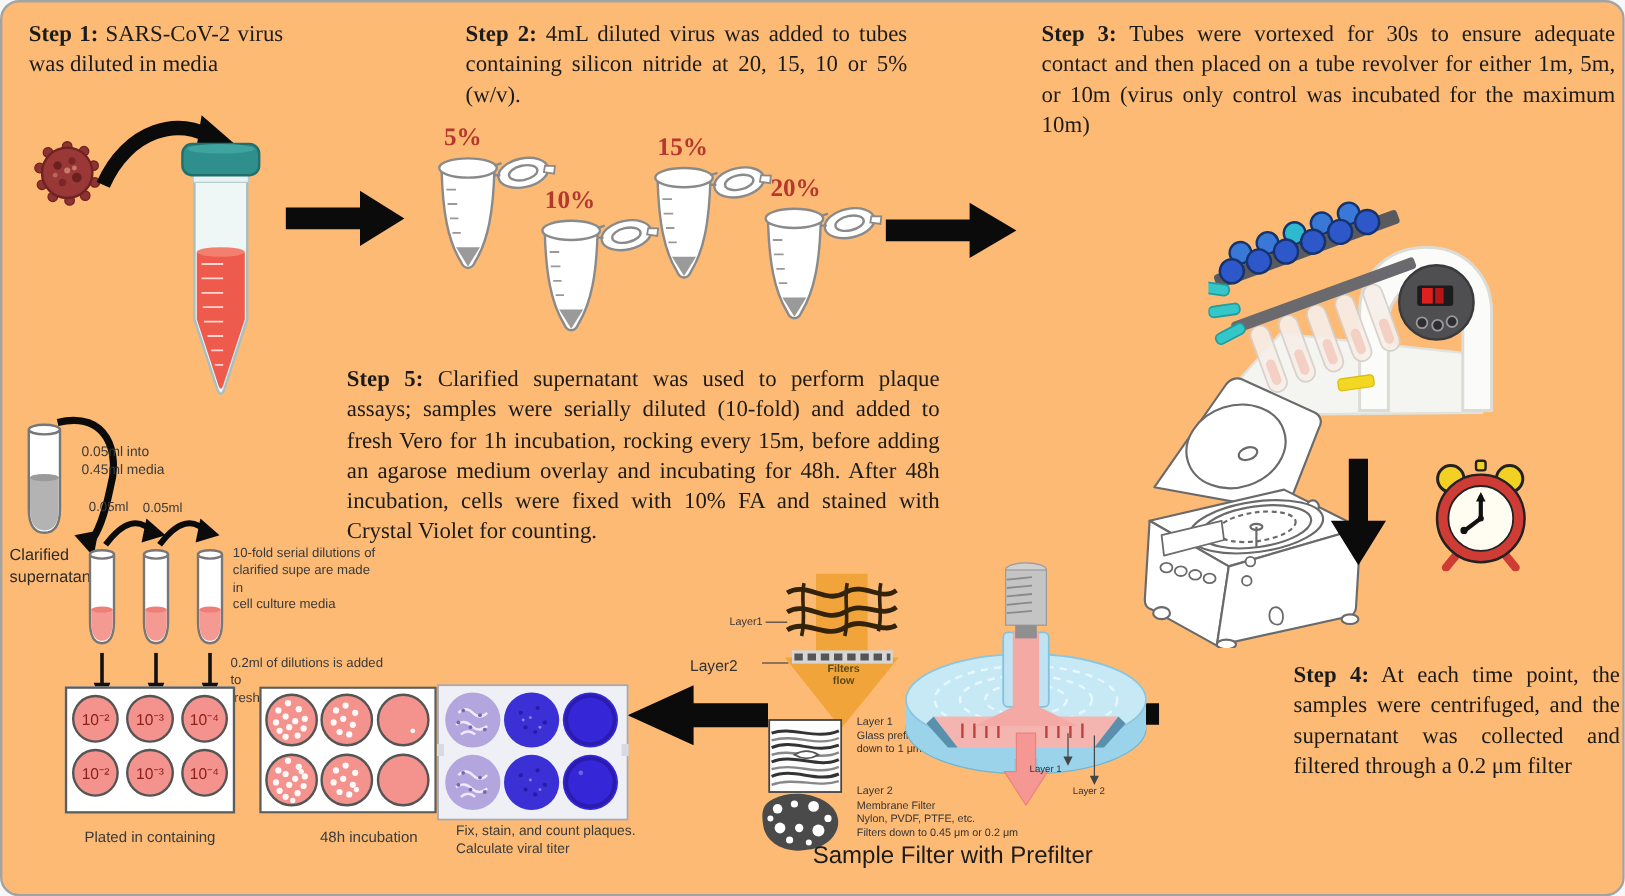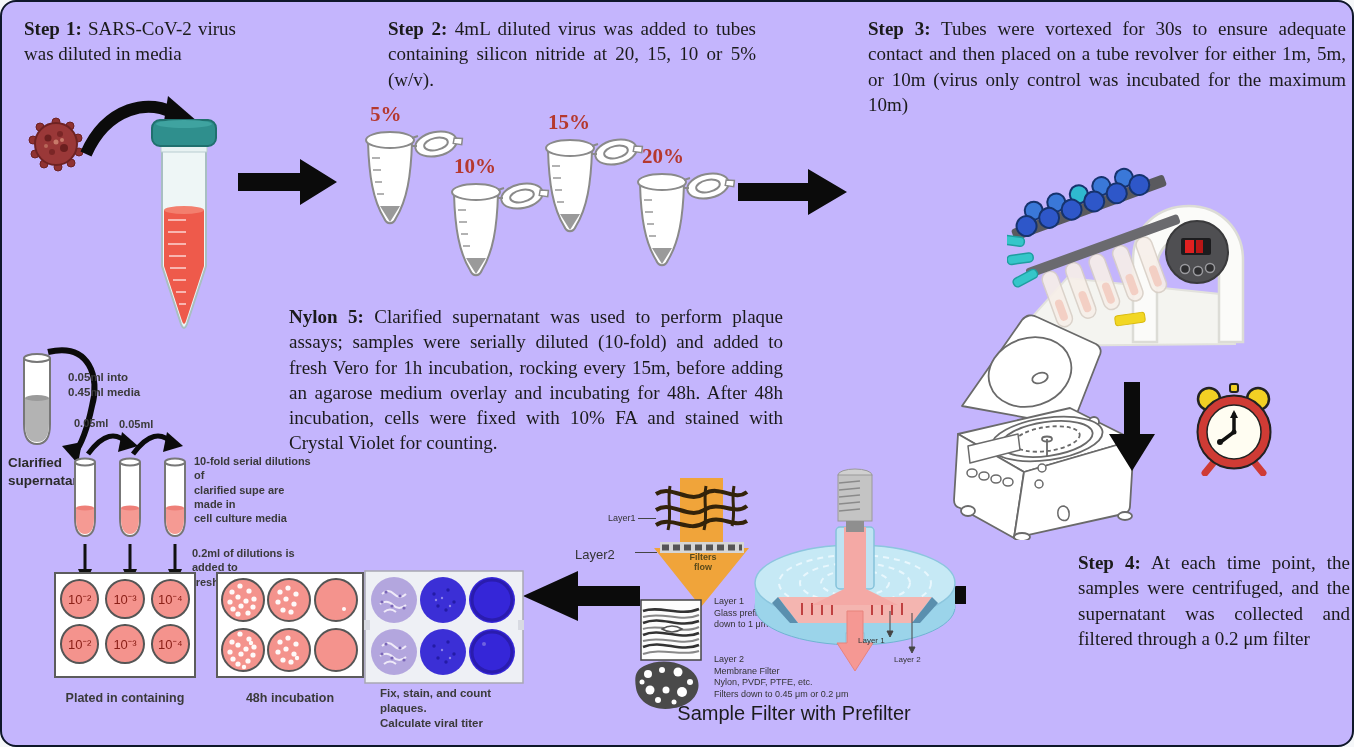--- a/index.html
+++ b/index.html
@@ -1,23 +1,23 @@
 <!DOCTYPE html>
 <html><head>
 <meta charset="utf-8">
 <style>
   html,body{margin:0;padding:0;background:#f5f7f9;}
-  .card{position:relative;width:1354px;height:747px;background:#c4b5fd;border:2px solid #0f172a;
+  .card{position:relative;width:1354px;height:747px;background:#fdba74;border:2px solid #a3a3a3;
         border-radius:16px;overflow:hidden;box-sizing:border-box;
         font-family:"Liberation Sans",sans-serif;}
   .abs{position:absolute;}
   .step{font-family:"Liberation Serif",serif;font-size:19px;line-height:1.33;color:#1b1b1b;text-align:justify;}
   .step b{font-weight:bold;}
   .pct{font-family:"Liberation Serif",serif;font-weight:bold;font-size:21px;color:#b5382e;}
-  .note{font-family:"Liberation Sans",sans-serif;font-weight:bold;color:#3a3a3a;white-space:pre-line;line-height:1.3;}
+  .note{font-family:"Liberation Sans",sans-serif;font-weight:normal;color:#3a3a3a;white-space:pre-line;line-height:1.3;}
   .tiny{font-family:"Liberation Sans",sans-serif;color:#444;white-space:pre-line;}
   .plate{background:#fff;border:2px solid #5c5c5c;box-sizing:border-box;}
   .wellrow{display:flex;gap:6px;padding:5px 4px;}
   .well{width:40px;height:40px;border-radius:50%;background:#f4938d;border:2px solid #555;
         display:flex;align-items:center;justify-content:center;box-sizing:border-box;}
   .well span{font-family:"Liberation Sans",sans-serif;font-weight:normal;font-size:13px;color:#8b2018;}
   .leader{border-top:1.5px solid #444;height:0;}
   svg{display:block;}
 </style>
 </head>
@@ -31,21 +31,21 @@
   <div class="abs step" style="left:386px;top:14px;width:368px">
     <b>Step 2:</b><span> 4mL diluted virus was added to tubes containing silicon nitride at 20, 15, 10 or 5% (w/v).</span>
   </div>
   <div class="abs step" style="left:866px;top:14px;width:478px">
     <b>Step 3:</b><span> Tubes were vortexed for 30s to ensure adequate contact and then placed on a tube revolver for either 1m, 5m, or 10m (virus only control was incubated for the maximum 10m)</span>
   </div>
   <div class="abs step" style="left:1076px;top:548px;width:272px">
     <b>Step 4:</b><span> At each time point, the samples were centrifuged, and the supernatant was collected and filtered through a 0.2 μm filter</span>
   </div>
   <div class="abs step" style="left:287px;top:302px;width:494px">
-    <b>Nylon 5:</b><span> Clarified supernatant was used to perform plaque assays; samples were serially diluted (10-fold) and added to fresh Vero for 1h incubation, rocking every 15m, before adding an agarose medium overlay and incubating for 48h. After 48h incubation, cells were fixed with 10% FA and stained with Crystal Violet for counting.</span>
+    <b>Step 5:</b><span> Clarified supernatant was used to perform plaque assays; samples were serially diluted (10-fold) and added to fresh Vero for 1h incubation, rocking every 15m, before adding an agarose medium overlay and incubating for 48h. After 48h incubation, cells were fixed with 10% FA and stained with Crystal Violet for counting.</span>
   </div>
 
   <div class="abs" style="left:24px;top:112px">
     <svg width="60" height="60" viewBox="0 0 60 60">
       <g stroke="#6e2222" stroke-width="1">
         <circle cx="30" cy="8" r="4" fill="#8f3232"></circle>
           <circle cx="44" cy="12" r="4" fill="#8f3232"></circle>
         <circle cx="52" cy="24" r="4" fill="#8f3232"></circle>
           <circle cx="53" cy="38" r="4" fill="#8f3232"></circle>
         <circle cx="45" cy="49" r="4" fill="#8f3232"></circle>
@@ -591,21 +591,21 @@
           <circle cx="80" cy="72" r="2.6"></circle>
           <circle cx="62" cy="80" r="2.6"></circle>
         <circle cx="70" cy="77" r="2.6"></circle>
           <circle cx="78" cy="82" r="2.6"></circle>
           <circle cx="67" cy="88" r="2.6"></circle>
           <circle cx="75" cy="90" r="2.6"></circle>
           <circle cx="81" cy="86" r="2.2"></circle>
       </g>
     </svg>
   </div>
-  <div class="abs note" style="left:230px;top:688px;width:116px;text-align:center;font-size:12.5px">48h incubation</div>
+  <div class="abs note" style="left:230px;top:688px;width:116px;text-align:right;font-size:12.5px">48h incubation</div>
 
   <div class="abs" style="left:362px;top:568px">
     <svg width="160" height="114" viewBox="0 0 160 114">
       <rect x="1" y="1" width="158" height="112" fill="#eef0f5" stroke="#a8a8b2" stroke-width="1.5"></rect>
       <rect x="0" y="50" width="6" height="10" fill="#d8dae2"></rect>
         <rect x="154" y="50" width="6" height="10" fill="#d8dae2"></rect>
       <circle cx="30" cy="30" r="23" fill="#b3a6de"></circle>
         <circle cx="30" cy="82" r="23" fill="#b3a6de"></circle>
       <g fill="none" stroke="#efeaf8" stroke-width="2">
         <path d="M18,24 q6,-6 12,0 q6,6 12,0"></path>

